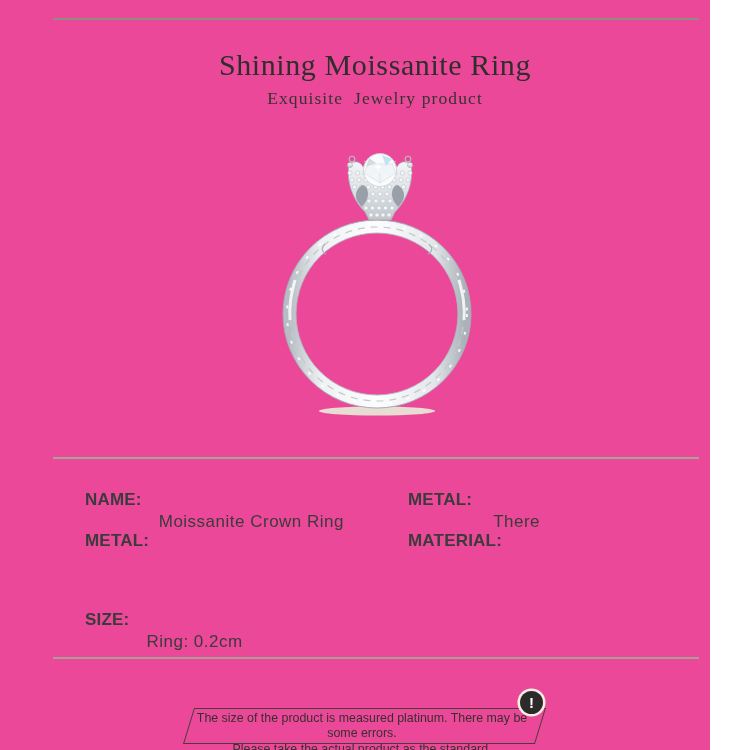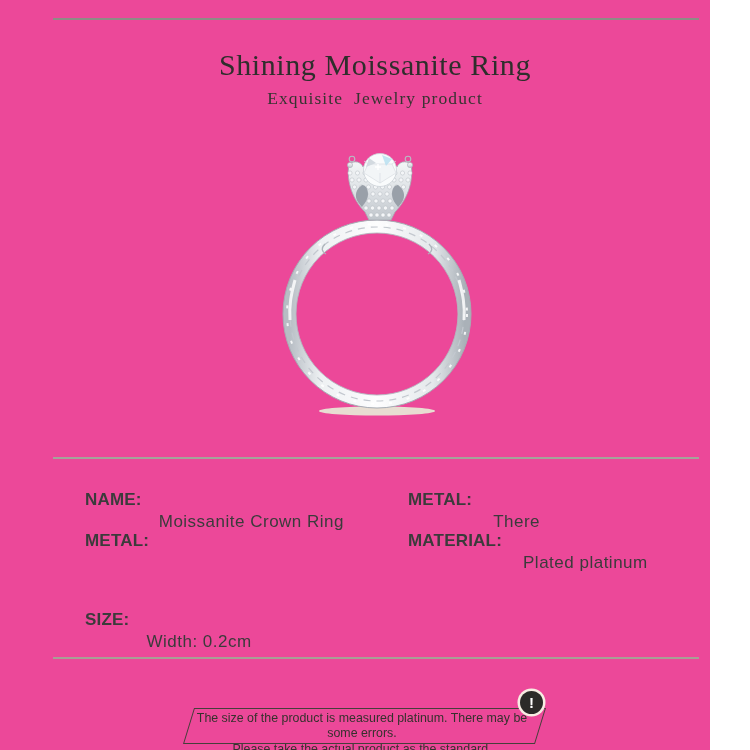--- a/index.html
+++ b/index.html
@@ -187,28 +187,27 @@
       <span class="spec-value">There</span>
     </div>
   </div>
 
   <div class="spec-row row2">
     <div class="spec-cell c1">
       <span class="spec-label">METAL:</span>
     </div>
     <div class="spec-cell c2">
       <span class="spec-label">MATERIAL:</span>
-      <span class="spec-value">Plated platinum</span>
     </div>
   </div>
 
   <div class="spec-row row3">
     <div class="spec-cell c1">
       <span class="spec-label">SIZE:</span>
-      <span class="spec-value">Width: 0.2cm</span>
+      <span class="spec-value">Ring: 0.2cm</span>
     </div>
   </div>
 
   <div class="rule rule-bottom"></div>
 
   <div class="notice-border"></div>
   <div class="notice-text">
     <div>The size of the product is measured platinum. There may be some errors.</div>
     <div>Please take the actual product as the standard.</div>
   </div>

